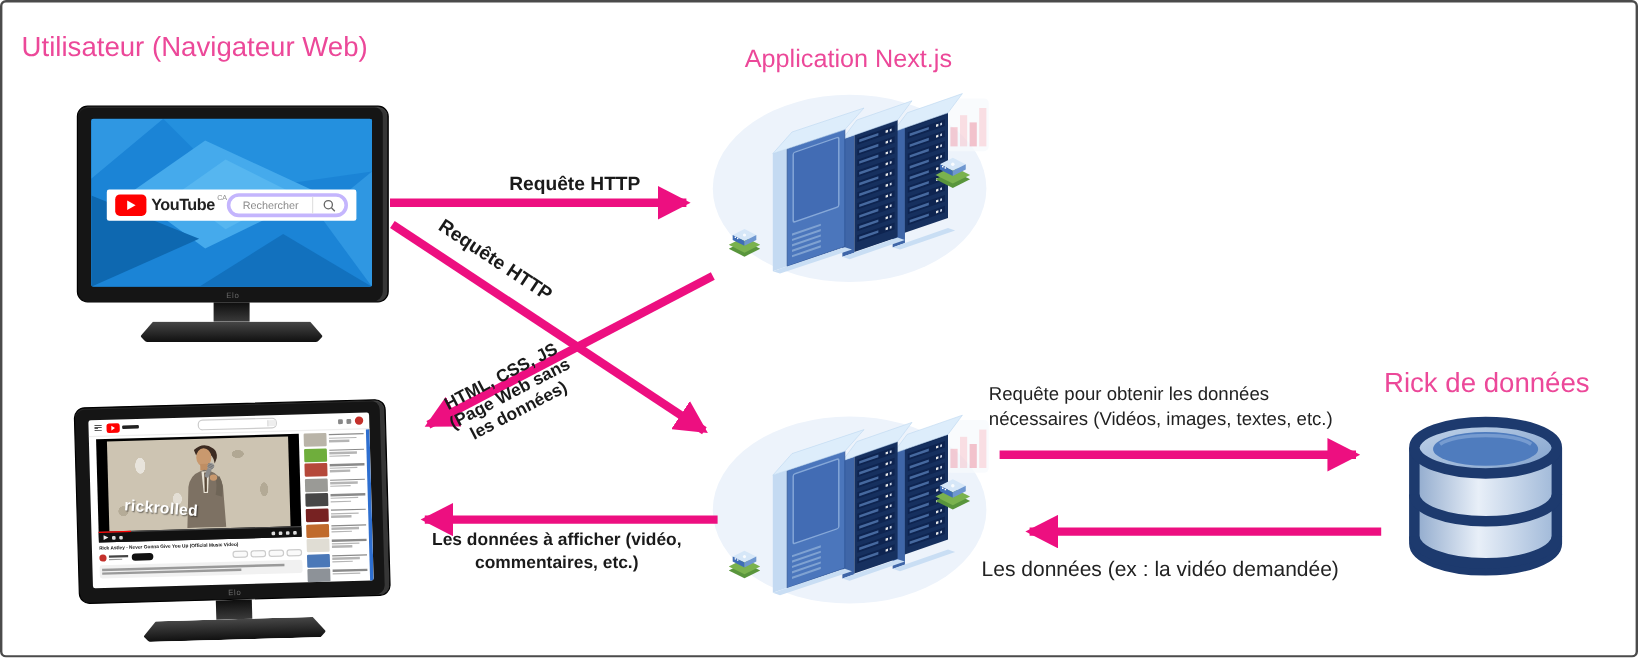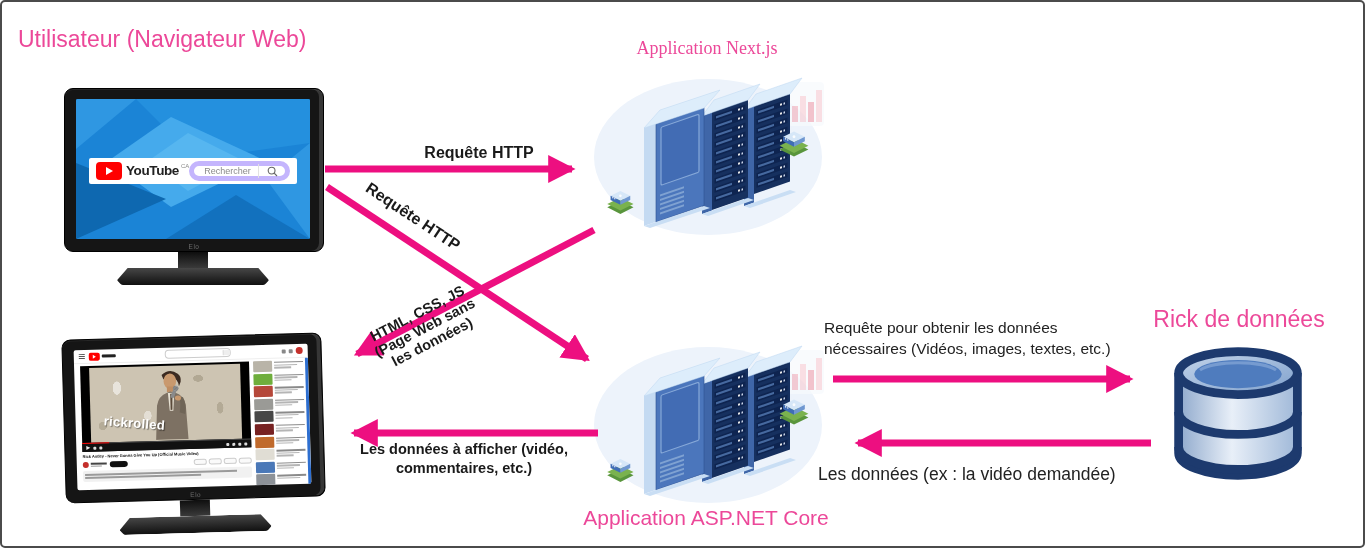--- a/index.html
+++ b/index.html
@@ -4,21 +4,21 @@
 <style>
   html,body{margin:0;padding:0;background:#fff;}
   .canvas{
     position:relative;width:1361px;height:544px;margin:0;
     border:2px solid #4b4b4b;border-radius:5px;overflow:hidden;
     background:#fff;font-family:"Liberation Sans",sans-serif;
   }
   
   .diagram-title{position:absolute;color:#ec4899;font-weight:400;white-space:nowrap;z-index:4;}
   .title-user{left:16px;top:24px;font-size:23px;}
-  .title-next{left:598px;top:36px;width:214px;text-align:center;font-size:18px;font-family:Liberation Serif, serif;}
+  .title-next{left:598px;top:36px;width:214px;text-align:center;font-size:21px;}
   .title-asp{left:576px;top:504px;width:256px;text-align:center;font-size:21px;}
   .title-db{left:1142px;top:304px;width:190px;text-align:center;font-size:23px;}
   
   .monitor{position:absolute;width:258px;z-index:2;}
   .monitor-top{left:62px;top:86px;}
   .monitor-bottom{left:62px;top:334px;transform:rotate(-1.6deg);}
   .bezel{position:relative;width:258px;height:162px;background:#151515;border:1px solid #000;
     border-radius:9px;box-shadow:inset -4px 0 0 rgba(255,255,255,.14), inset 0 1px 0 rgba(255,255,255,.08);}
   .screen{position:absolute;left:11px;top:10px;right:13px;bottom:12px;overflow:hidden;border-radius:2px;}
   .brand-logo{position:absolute;left:0;right:0;bottom:1px;text-align:center;font-size:6.5px;color:#6a6a6a;letter-spacing:.5px;}
@@ -30,21 +30,21 @@
   .screen-blue{background:#1B84D6;}
   .bg-polys{position:absolute;inset:0;width:100%;height:100%;}
   .yt-bar{position:absolute;left:13px;right:13px;top:59px;height:26px;background:#fff;border-radius:2px;
     display:flex;align-items:center;padding:0 7px;box-sizing:border-box;}
   .yt-logo{display:flex;align-items:flex-start;justify-content:flex-end;}
   .yt-play{position:relative;width:26px;height:18px;background:#FF0000;border-radius:4px;margin-right:4px;}
   .yt-play::after{content:"";position:absolute;left:10px;top:5px;border-left:7px solid #fff;
     border-top:4px solid transparent;border-bottom:4px solid transparent;}
   .yt-word{font-size:13.5px;font-weight:bold;color:#212121;letter-spacing:-.4px;line-height:18px;}
   .yt-region{font-size:6px;color:#8a8a8a;margin-left:2px;line-height:8px;}
-  .search-pill{margin-left:auto;width:127px;height:20px;border:5px solid #c4b5fd;border-radius:11px;
+  .search-pill{margin-left:auto;width:127px;height:20px;border:3px solid #c4b5fd;border-radius:11px;
     display:flex;align-items:center;box-sizing:border-box;background:#fff;}
   .search-ph{flex:1;padding-left:10px;font-size:9px;color:#8a8a8a;}
   .pill-divider{width:1px;height:14px;background:#e2e2e2;}
   .mag-wrap{width:26px;display:flex;align-items:center;justify-content:center;}
   
   .screen-white{background:#fff;display:flex;flex-direction:column;}
   .yt-header{height:13px;display:flex;align-items:center;padding:0 5px;border-bottom:1px solid #eee;flex:0 0 auto;}
   .hamburger{width:6px;height:5px;background:repeating-linear-gradient(#555 0 1px,transparent 1px 2px);margin-right:4px;}
   .mini-logo{width:11px;height:8px;background:#FF0000;border-radius:2px;position:relative;margin-right:2px;}
   .mini-logo::after{content:"";position:absolute;left:4px;top:2px;border-left:3px solid #fff;
@@ -244,21 +244,20 @@
           <polygon points="54,162 114,142 120,144 60,164" fill="#c9def4"></polygon>
         </g>
         <use href="#sw" transform="translate(14,122) scale(0.82)"></use>
         <use href="#sw" transform="translate(186,62) scale(0.9)"></use>
       </g>
     </defs>
   </svg>
 
   <div class="diagram-title title-user">Utilisateur (Navigateur Web)</div>
   <div class="diagram-title title-next">Application Next.js</div>
-  <div class="diagram-title title-asp">Application ASP.NET Core</div>
   <div class="diagram-title title-db">Rick de données</div>
 
   <svg class="cluster cluster-next" width="240" height="186" viewBox="0 0 240 186">
       <use href="#srv"></use>
     </svg>
   <svg class="cluster cluster-asp" width="240" height="186" viewBox="0 0 240 186">
       <use href="#srv"></use>
     </svg>
 
   <svg class="db-svg" width="146" height="146" viewBox="0 0 150 150">

